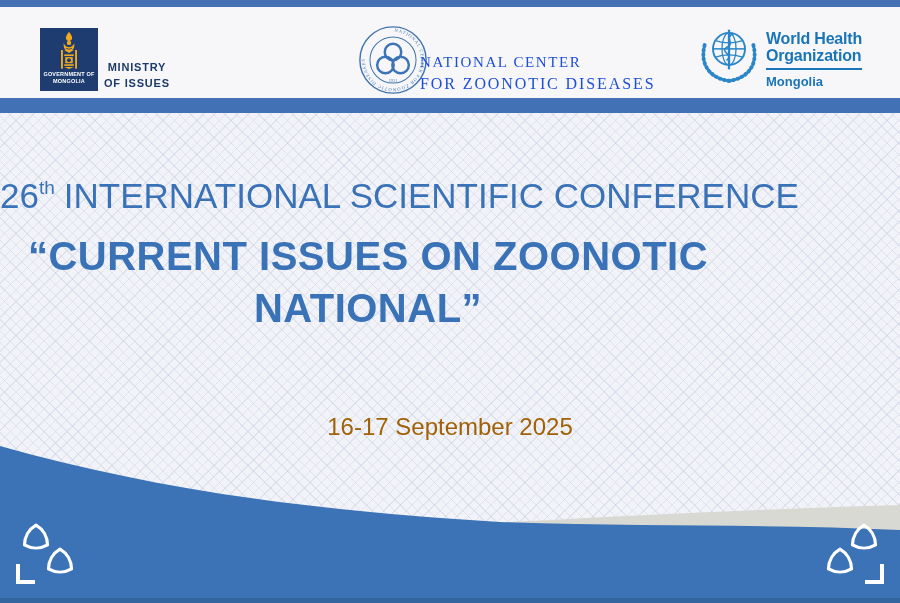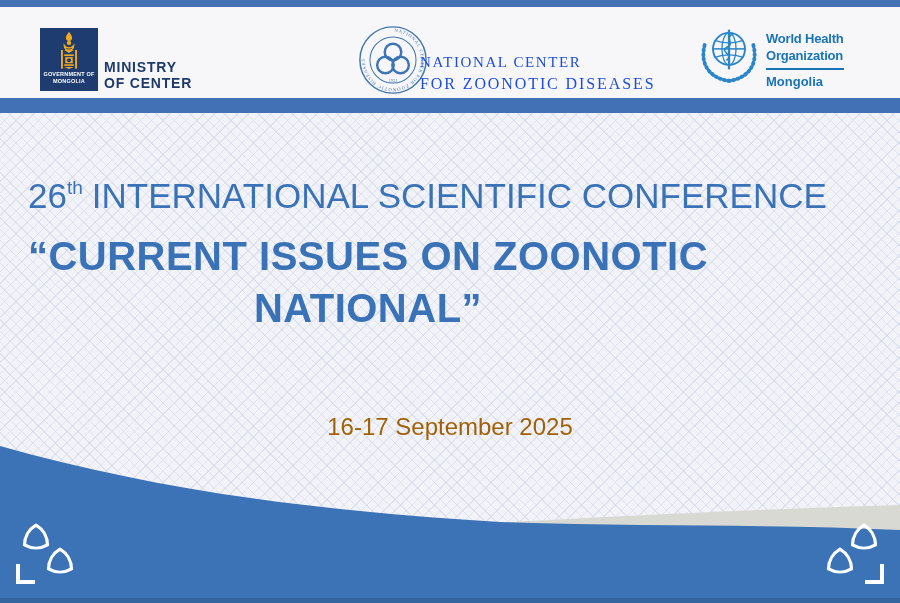--- a/index.html
+++ b/index.html
@@ -15,47 +15,47 @@
 
   
   .ministry-square{
     position:absolute;left:40px;top:21px;width:58px;height:63px;background:#1e3c70;
     display:flex;flex-direction:column;align-items:center;justify-content:flex-start;
   }
   .ministry-square svg{margin-top:3px;}
   .ministry-caption{color:#ffffff;font-size:5.5px;font-weight:bold;line-height:6.5px;text-align:center;letter-spacing:.2px;margin-top:2px;}
   .ministry-name{
     position:absolute;left:104px;top:53px;color:#1d3a69;font-weight:bold;
-    font-size:14px;line-height:15.5px;letter-spacing:.8px;
+    font-size:11px;line-height:15.5px;letter-spacing:.8px;text-align:center;
   }
 
   
   .seal{position:absolute;left:357px;top:17px;width:72px;height:72px;}
   .nczd-name{position:absolute;left:420px;top:47px;font-family:"Liberation Serif",serif;color:#1d4ed8;}
   .nczd-line1{font-size:15px;letter-spacing:1.6px;}
   .nczd-line2{font-size:16px;letter-spacing:1.9px;margin-top:4px;}
 
   
   .who-emblem{position:absolute;left:697px;top:15px;width:64px;height:64px;}
   .who-text{position:absolute;left:766px;top:23px;color:#1a74b8;}
-  .who-name{font-size:13px;font-weight:bold;line-height:17px;letter-spacing:-.2px;
+  .who-name{font-size:16px;font-weight:bold;line-height:17px;letter-spacing:-.2px;
     border-bottom:2px solid #1a74b8;padding-bottom:4px;}
   .who-country{font-size:13px;font-weight:bold;margin-top:4px;}
 
   
   .main-bg{
     position:absolute;left:0;top:113px;width:900px;height:490px;
     background-color:#f2f3f8;
     background-image:
       repeating-linear-gradient(45deg, rgba(205,211,227,.5) 0 1px, transparent 1px 8px),
       repeating-linear-gradient(135deg, rgba(205,211,227,.5) 0 1px, transparent 1px 8px);
   }
   .conf-line{
     position:absolute;left:0;top:176px;width:777px;text-align:left;
-    color:#3a72b8;font-size:35px;letter-spacing:0px;white-space:nowrap;padding-left:28px;
+    color:#3a72b8;font-size:35px;letter-spacing:0px;white-space:nowrap;
   }
   .conf-line sup{font-size:19px;vertical-align:14px;}
   .conf-rest{margin-left:9px;}
   .main-title{
     position:absolute;left:0;top:230px;width:736px;text-align:center;
     color:#3a72b8;font-size:40px;font-weight:bold;line-height:52px;letter-spacing:.5px;
   }
   .date-block{
     position:absolute;left:0;top:412px;width:900px;text-align:center;
     color:#a16207;font-size:24px;line-height:30px;
@@ -99,21 +99,21 @@
           <rect x="29" y="28" width="2.8" height="27.5"></rect>
         </g>
       </svg>
       <div class="ministry-caption">
         <div>GOVERNMENT OF</div>
         <div>MONGOLIA</div>
       </div>
     </div>
     <div class="ministry-name">
       <div>MINISTRY</div>
-      <div>OF CENTER</div>
+      <div>OF ISSUES</div>
     </div>
 
     <svg class="seal" viewBox="0 0 100 100">
       <circle cx="50" cy="50" r="46" fill="none" stroke="#4376ae" stroke-width="2"></circle>
       <circle cx="50" cy="50" r="32" fill="none" stroke="#4376ae" stroke-width="1.4"></circle>
       <defs>
         <path id="sealArc" d="M50,11 A39,39 0 1 1 49.9,11"></path>
       </defs>
       <text font-family="Liberation Serif,serif" font-size="6.6" letter-spacing="1.1" fill="#4f7db5">
         <textPath href="#sealArc" startOffset="2">NATIONAL CENTER FOR ZOONOTIC DISEASES</textPath>

